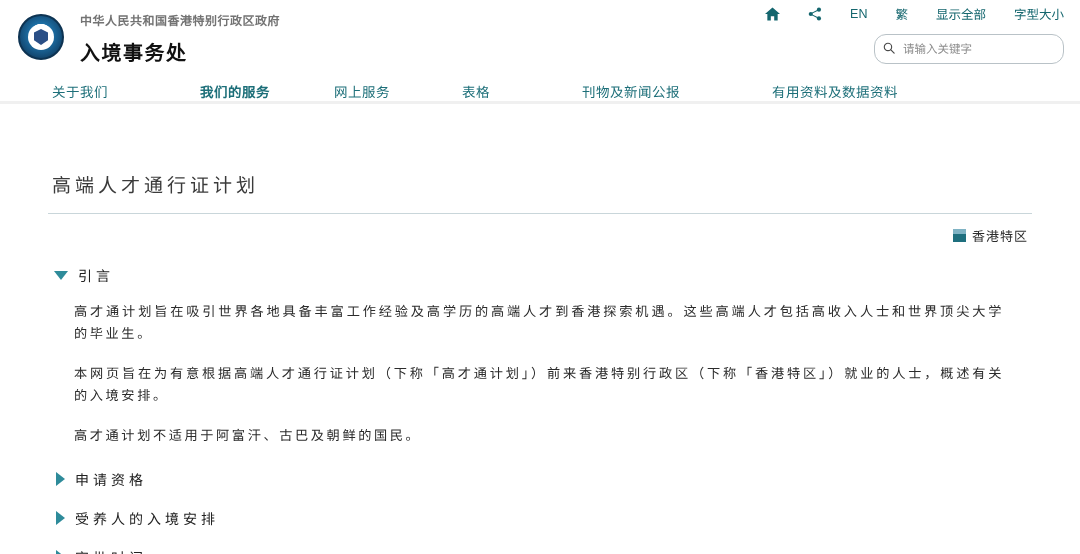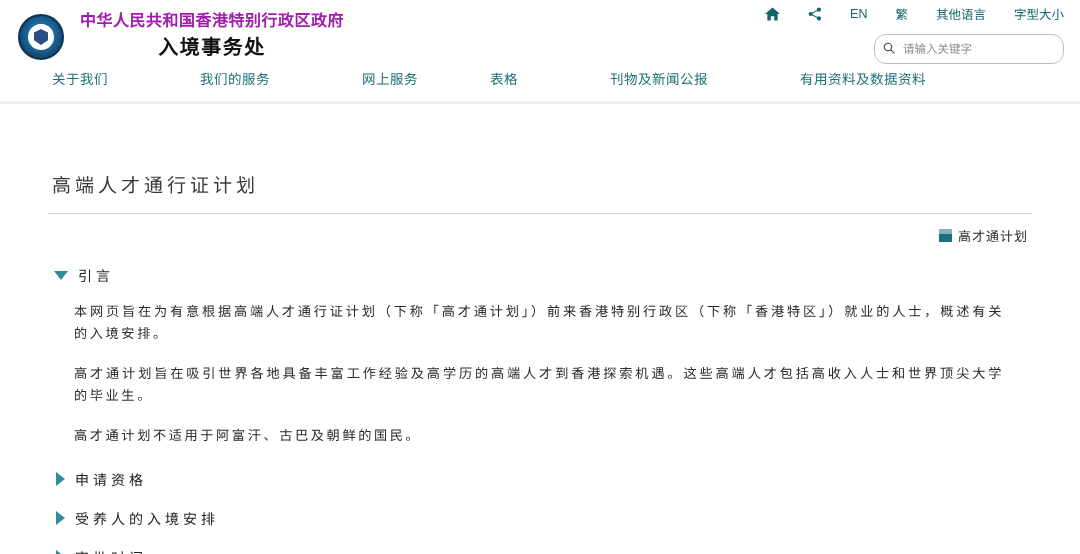--- a/index.html
+++ b/index.html
@@ -59,34 +59,33 @@
     width: 14px;
     height: 16px;
     background: #2a4f86;
     clip-path: polygon(50% 0%, 100% 22%, 100% 70%, 50% 100%, 0% 70%, 0% 22%);
   }
   .org-text {
     margin-left: 10px;
     padding-top: 4px;
   }
   .org-line1 {
-    font-size: 16px;
-    color: #a21caf;
+    font-size: 12px;
+    color: #737373;
     letter-spacing: 0.5px;
     line-height: 18px;
     font-weight: 600;
   }
   .org-line2 {
     font-size: 20px;
     color: #111;
     font-weight: 700;
     letter-spacing: 1.5px;
     line-height: 26px;
-    margin-top: 4px;
-    text-align: center;
+    margin-top: 10px;
   }
 
   
   .util-bar {
     position: absolute;
     top: 4px;
     right: 16px;
     display: flex;
     align-items: center;
     gap: 28px;
@@ -134,34 +133,34 @@
     width: 100%;
     font-family: "Liberation Sans", "DejaVu Sans", sans-serif;
     background: transparent;
   }
   .search-box input::placeholder { color: #8c8c8c; }
 
   
   .nav {
     height: 36px;
     display: flex;
-    align-items: flex-start;
+    align-items: flex-end;
     padding: 0 12px 0 52px;
     border-bottom: 3px solid #f0f0f0;
     position: relative;
   }
   .nav-item {
     font-size: 13.5px;
     color: #1d6f79;
     cursor: pointer;
     white-space: nowrap;
     letter-spacing: 0.5px;
   }
   .nav-item:nth-child(1) { margin-right: 92px; }
-  .nav-item:nth-child(2) { margin-right: 92px; }
+  .nav-item:nth-child(2) { margin-right: 64px; font-weight: bold; }
   .nav-item:nth-child(3) { margin-right: 72px; }
   .nav-item:nth-child(4) { margin-right: 92px; }
   .nav-item:nth-child(5) { margin-right: 92px; }
 
   
   .content {
     padding: 0 48px 0 48px;
     position: relative;
     margin-top: 40px;
   }
@@ -268,21 +267,21 @@
       <span class="util-icon">
         <svg width="14" height="14" viewBox="0 0 16 16" aria-hidden="true">
           <circle cx="12.5" cy="3" r="2.4" fill="#14666e"></circle>
           <circle cx="3.2" cy="8" r="2.4" fill="#14666e"></circle>
           <circle cx="12.5" cy="13" r="2.4" fill="#14666e"></circle>
           <path d="M4.6 7 L11.2 3.8 M4.6 9 L11.2 12.2" stroke="#14666e" stroke-width="1.2" fill="none"></path>
         </svg>
       </span>
       <span class="util">EN</span>
       <span class="util">繁</span>
-      <span class="util">其他语言</span>
+      <span class="util">显示全部</span>
       <span class="util font-size-item">字型大小</span>
     </div>
 
     <div class="search-box">
       <span>
         <svg width="12" height="12" viewBox="0 0 14 14" aria-hidden="true">
           <circle cx="5.8" cy="5.8" r="4.3" stroke="#4a4a4a" stroke-width="1.3" fill="none"></circle>
           <path d="M9.2 9.2 L13 13" stroke="#4a4a4a" stroke-width="1.4" stroke-linecap="round"></path>
         </svg>
       </span>
@@ -297,33 +296,33 @@
     <div class="nav-item">表格</div>
     <div class="nav-item">刊物及新闻公报</div>
     <div class="nav-item">有用资料及数据资料</div>
   </div>
 
   <div class="content">
     <div class="page-title">高端人才通行证计划</div>
 
     <div class="showall-row">
       <span class="showall-icon"></span>
-      <span class="showall-label">高才通计划</span>
+      <span class="showall-label">香港特区</span>
     </div>
 
     <div class="accordion">
 
       <div class="acc-header">
         <span class="tri-down"></span>
         <span class="acc-title">引言</span>
       </div>
 
       <div class="acc-body">
+        <p class="para">高才通计划旨在吸引世界各地具备丰富工作经验及高学历的高端人才到香港探索机遇。这些高端人才包括高收入人士和世界顶尖大学的毕业生。</p>
         <p class="para">本网页旨在为有意根据高端人才通行证计划（下称「高才通计划」）前来香港特别行政区（下称「香港特区」）就业的人士，概述有关的入境安排。</p>
-        <p class="para">高才通计划旨在吸引世界各地具备丰富工作经验及高学历的高端人才到香港探索机遇。这些高端人才包括高收入人士和世界顶尖大学的毕业生。</p>
         <p class="para">高才通计划不适用于阿富汗、古巴及朝鲜的国民。</p>
       </div>
 
       <div class="acc-list">
         <div class="acc-row">
           <span class="tri-right"></span>
           <span class="acc-title">申请资格</span>
         </div>
         <div class="acc-row">
           <span class="tri-right"></span>

